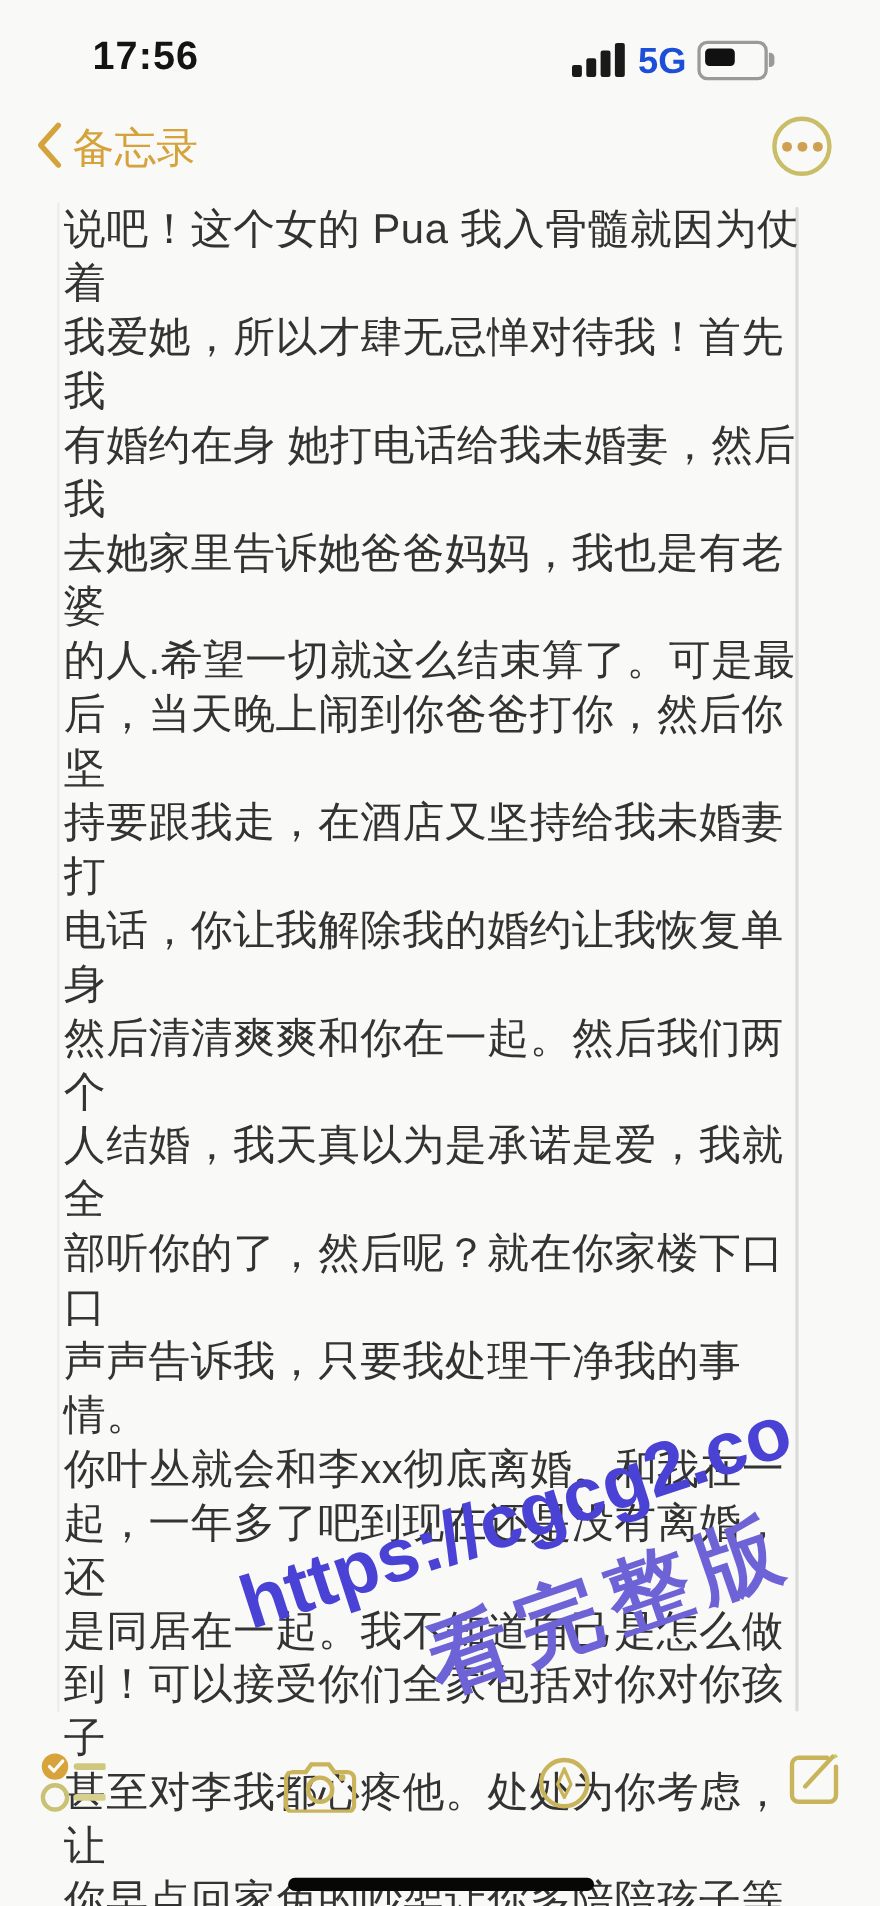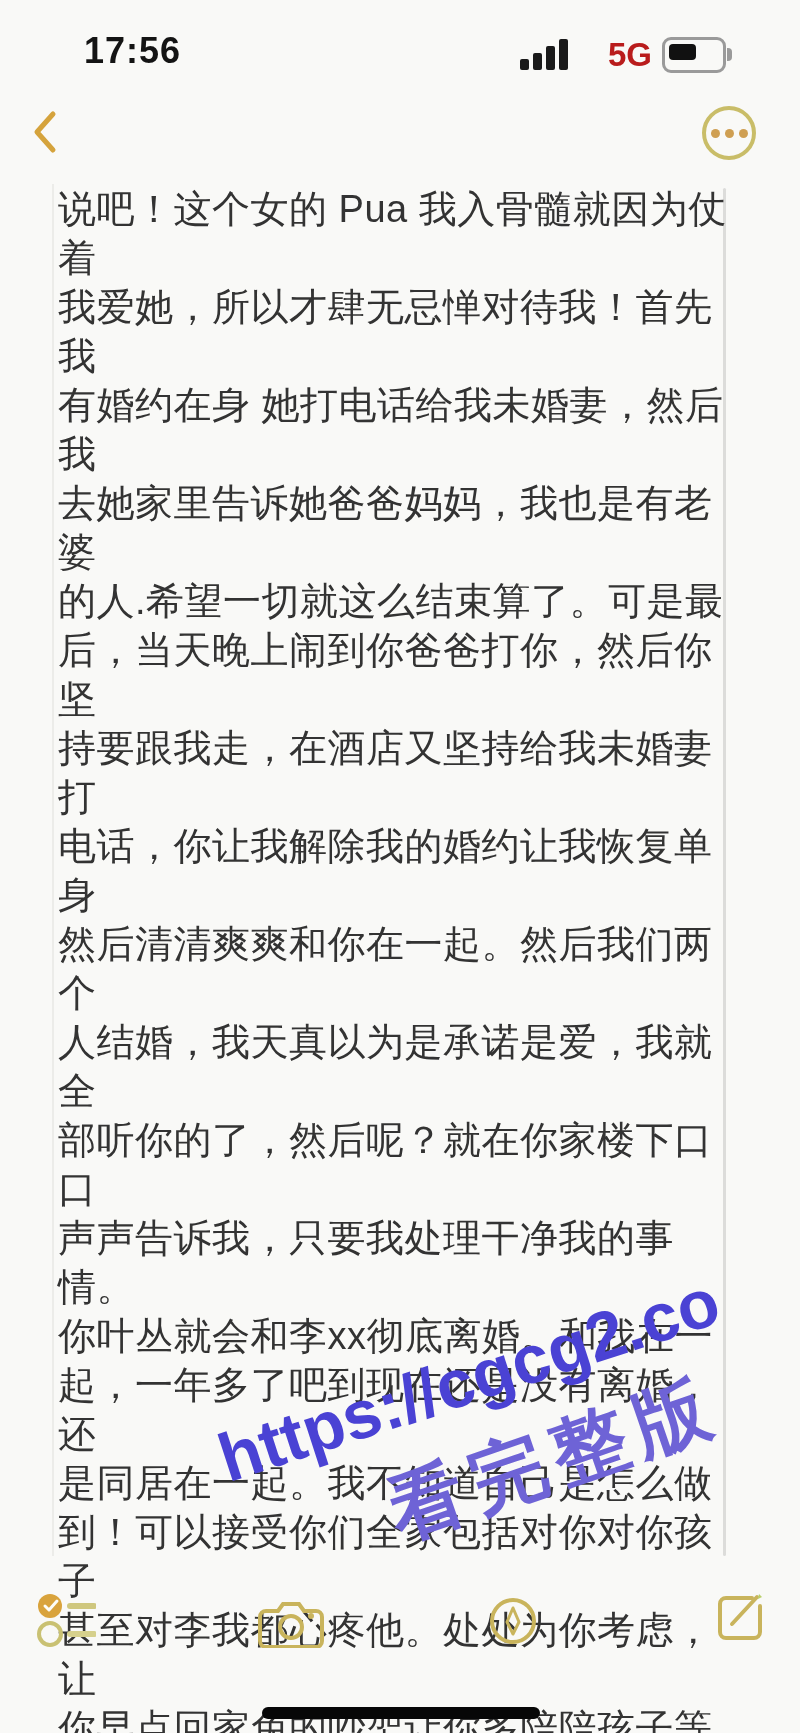--- a/index.html
+++ b/index.html
@@ -10,21 +10,21 @@
   }
   
   .status-time{
     position:absolute;left:84px;top:30px;
     font-size:36px;font-weight:700;color:#141414;letter-spacing:1px;
   }
   .status-right{
     position:absolute;left:520px;top:34px;width:250px;height:42px;
     display:flex;align-items:center;gap:10px;
   }
-  .network-label{font-size:33px;font-weight:600;color:#b91c1c;margin-left:28px;}
+  .network-label{font-size:33px;font-weight:600;color:#1d4ed8;}
   .battery{position:relative;width:58px;height:30px;border:3px solid #9a9a9a;border-radius:9px;}
   .battery-fill{position:absolute;left:4px;top:4px;width:27px;height:16px;background:#111;border-radius:4px;}
   .battery-nub{position:absolute;right:-9px;top:8px;width:5px;height:13px;background:#9a9a9a;border-radius:0 4px 4px 0;}
   
   .nav-back{
     position:absolute;left:30px;top:104px;height:60px;
     display:flex;align-items:center;gap:8px;cursor:pointer;
   }
   .nav-back-label{font-size:38px;color:#d5a33c;font-weight:500;}
   .more-button{
@@ -91,20 +91,21 @@
     <span class="battery-nub"></span>
   </span>
 </div>
 
 <div class="nav-back">
   <span>
     <svg width="28" height="46" viewBox="0 0 28 46">
       <path d="M23 5 L7 23 L23 41" fill="none" stroke="#d5a33c" stroke-width="5" stroke-linecap="round" stroke-linejoin="round"></path>
     </svg>
   </span>
+  <span class="nav-back-label">备忘录</span>
 </div>
 <div class="more-button">
   <span class="more-dot"></span>
   <span class="more-dot"></span>
   <span class="more-dot"></span>
 </div>
 
 <div class="note-border-left"></div>
 <div class="note-scrollbar"></div>
 <div class="note-body">说吧！这个女的 Pua 我入骨髓就因为仗着

